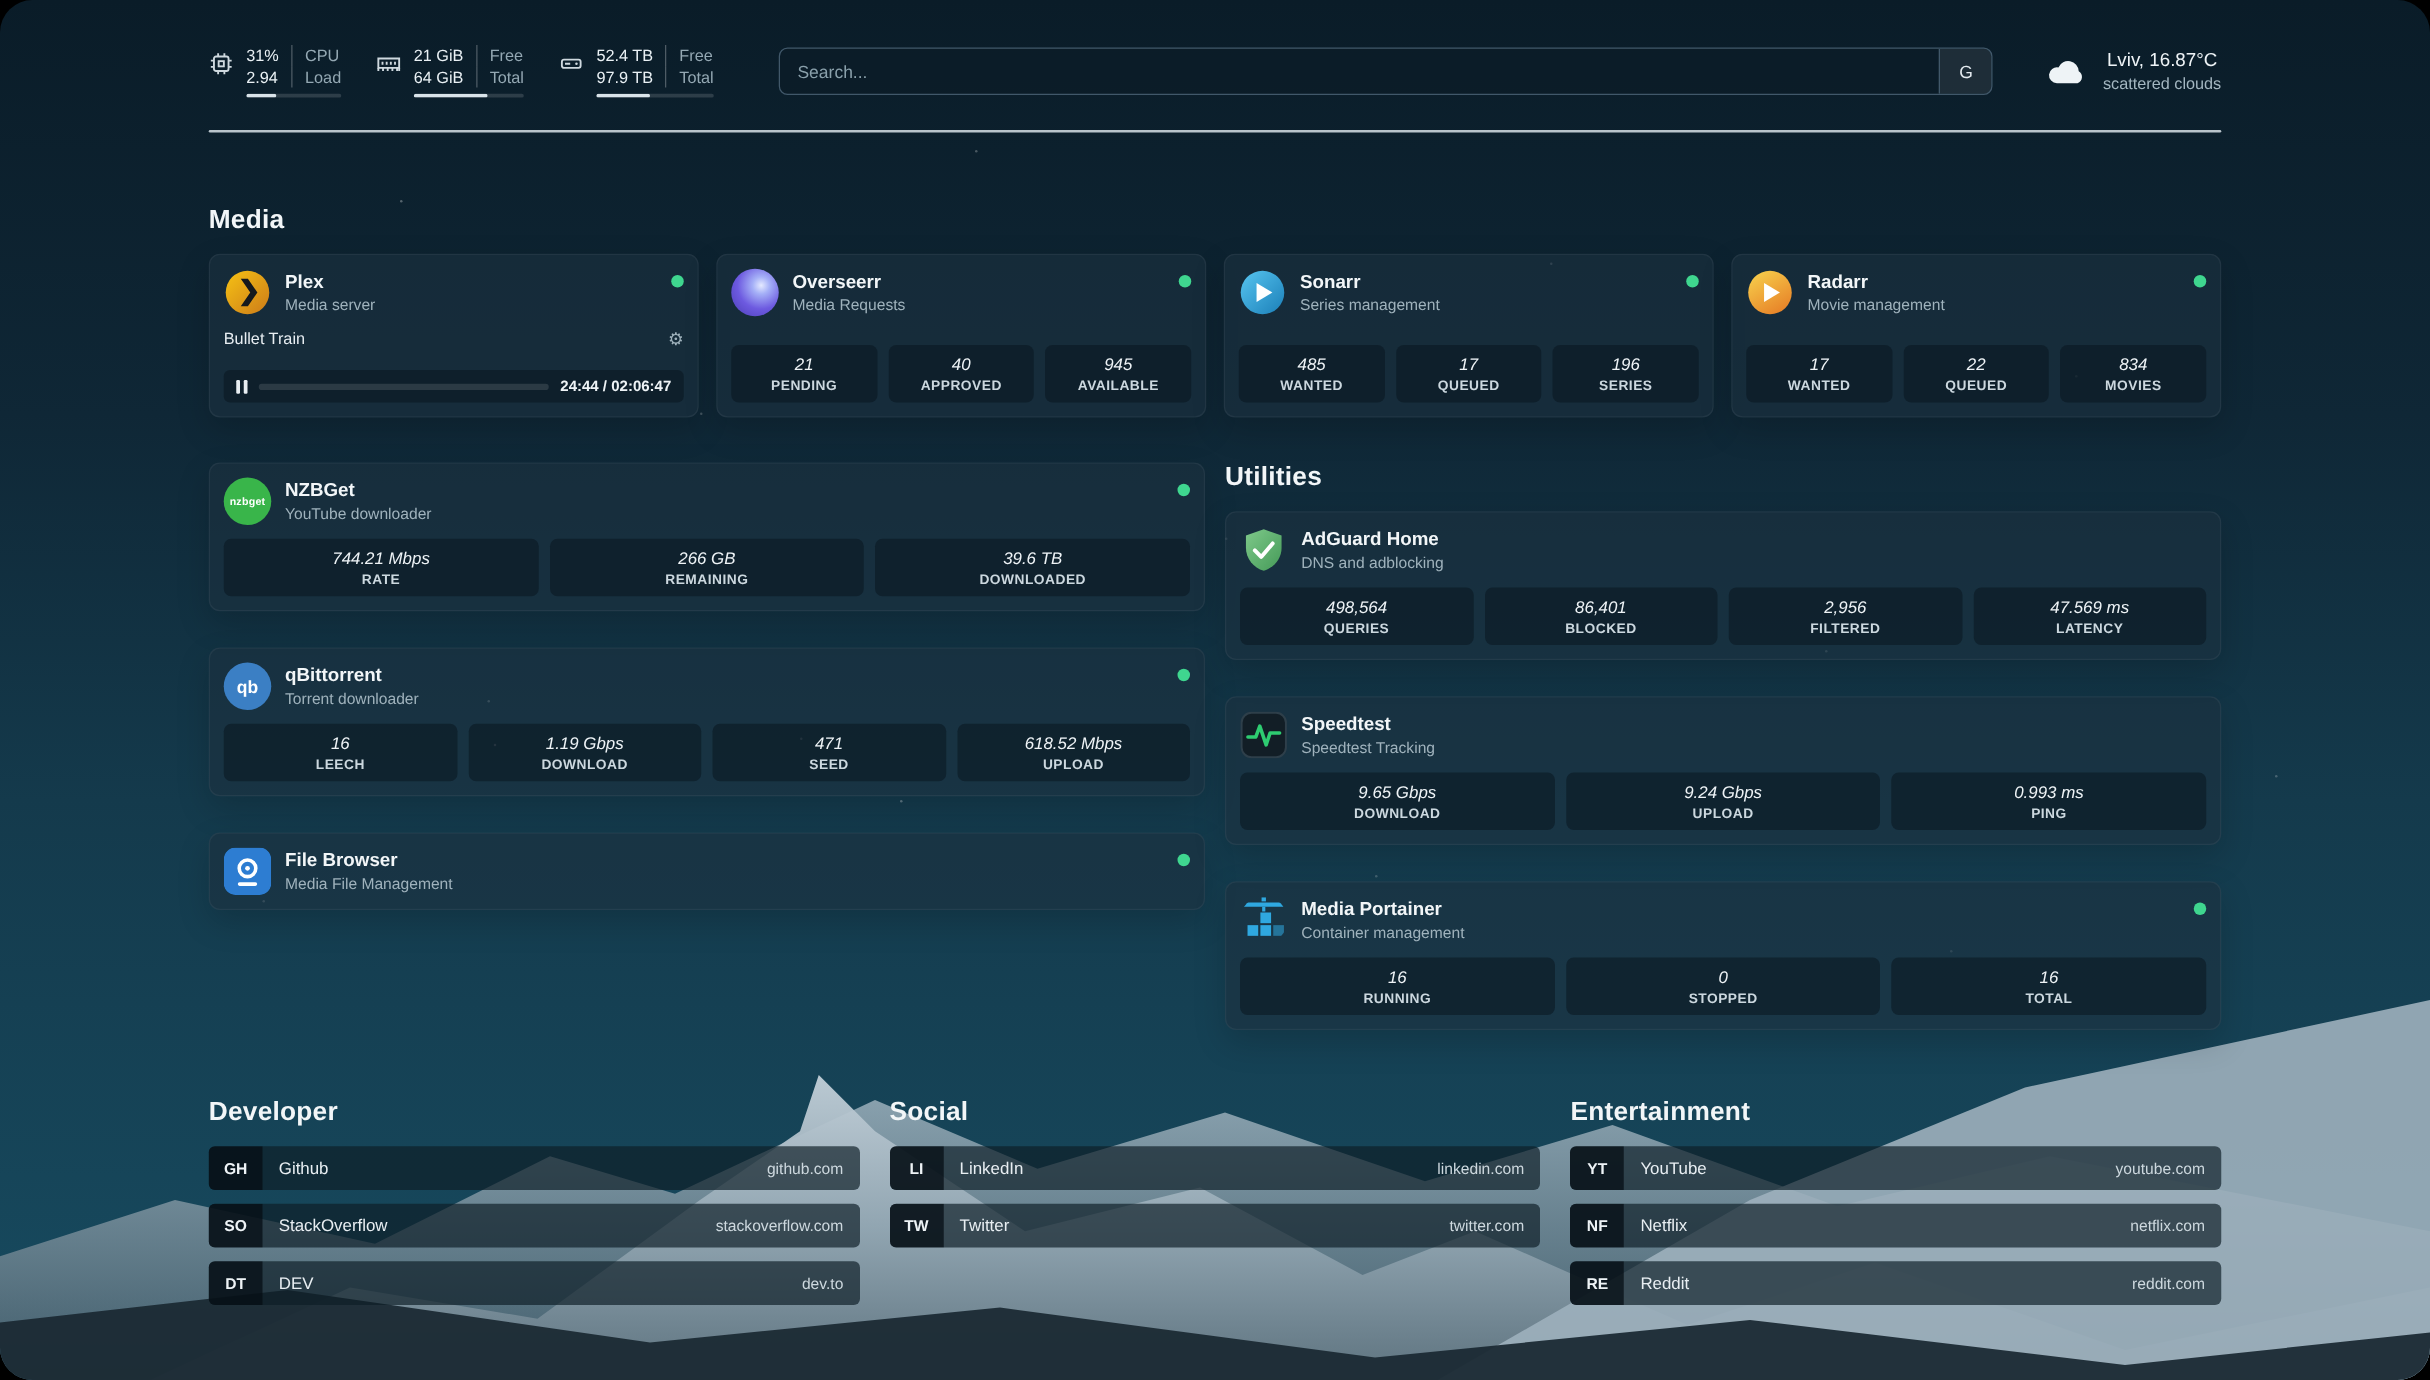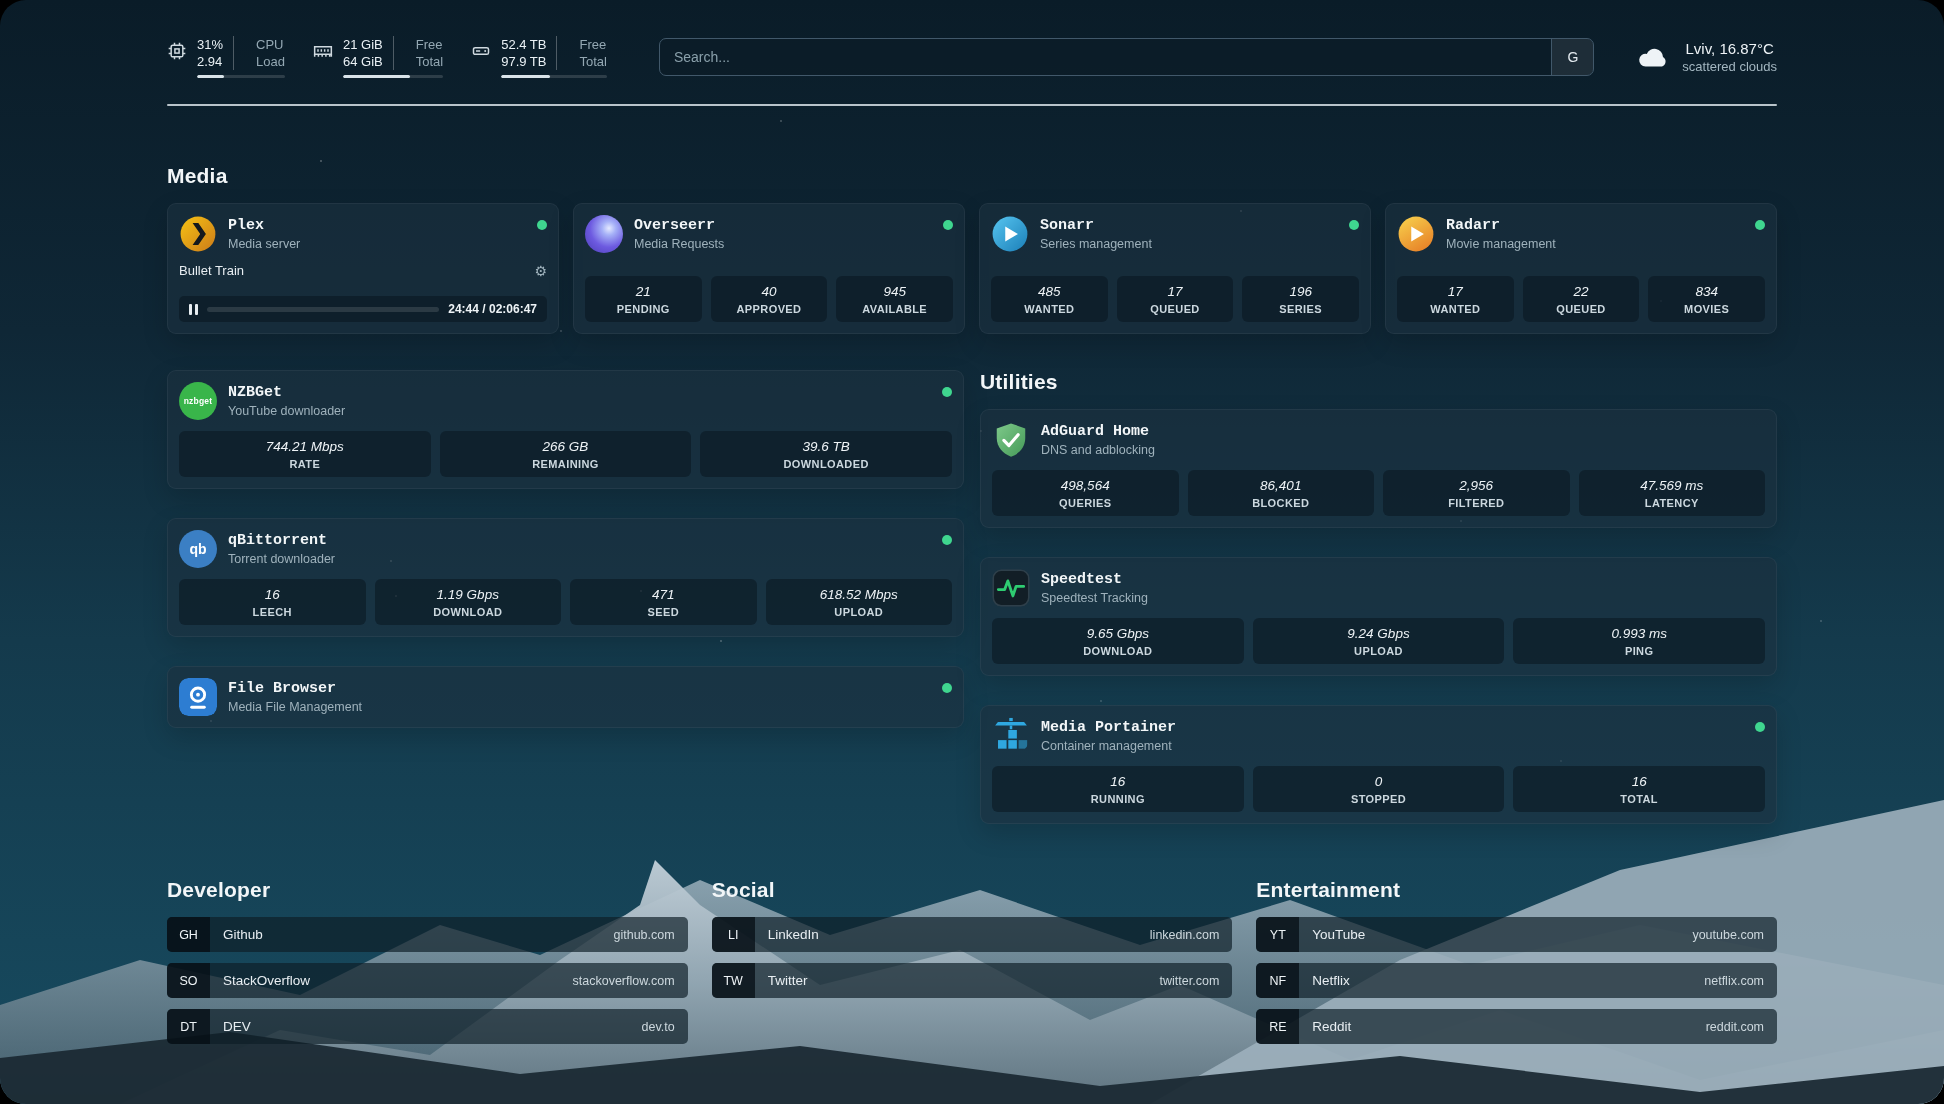--- a/index.html
+++ b/index.html
@@ -17,21 +17,21 @@
   .content { position:relative; z-index:2; height:100%; padding:0 167px; }
 
   
   .topbar { display:flex; align-items:center; padding-top:36px; }
   .sys-widgets { display:flex; gap:28px; }
   .widget { display:flex; gap:10px; }
   .w-icon { width:20px; height:20px; margin-top:5px; flex:0 0 20px; }
   .w-icon svg { width:100%; height:100%; }
   .w-grid { display:grid; grid-template-columns:auto auto; column-gap:0; }
   .w-val { font-size:13px; color:#eaf1f5; line-height:17px; padding-right:10px; }
-  .w-label { font-size:13px; color:#94a8b3; line-height:17px; border-left:1px solid rgba(255,255,255,.28); padding-left:22px; }
+  .w-label { font-size:13px; color:#94a8b3; line-height:17px; border-left:1px solid rgba(255,255,255,.28); padding-left:10px; }
   .w-bar { grid-column:1 / -1; height:3px; border-radius:2px; background:rgba(255,255,255,.14); margin-top:5px; overflow:hidden; }
   .w-fill { height:100%; background:#d9e3e9; border-radius:2px; }
 
   .search { flex:1; display:flex; align-items:stretch; margin:0 42px 0 52px; height:38px;
     border:1px solid #41586a; border-radius:7px; background:rgba(12,28,38,.55); overflow:hidden; }
   .search input { flex:1; background:transparent; border:none; outline:none; color:#e8eef2; padding:0 14px; font-size:14px; font-family:inherit; }
   .search input::placeholder { color:#8aa0ab; }
   .engine { width:42px; background:rgba(255,255,255,.08); border:none; border-left:1px solid #41586a; color:#e4ebf0; font-size:14px; cursor:pointer; font-family:inherit; }
 
   .weather { display:flex; align-items:center; gap:12px;text-align:center; }
@@ -51,21 +51,21 @@
     box-shadow:0 10px 26px rgba(0,0,0,.16); cursor:pointer; }
   .grid-4 .card { height:131px; display:flex; flex-direction:column; }
   .card-head { display:flex; align-items:center; gap:11px; }
   .app-icon { width:38px; height:38px; flex:0 0 38px; border-radius:50%; display:flex; align-items:center; justify-content:center; overflow:hidden; }
   .app-icon svg { width:100%; height:100%; display:block; }
   .app-icon.square { border-radius:9px; }
   .icon-plex { background:transparent; }
   .icon-overseerr { background:radial-gradient(circle at 63% 35%, #e4e9ff 0%, #a5b0f7 20%, #6d5ae0 55%, #4a3cb4 100%); }
   .icon-nzbget { background:#39b54a; color:#fff; font-weight:700; font-size:8.5px; letter-spacing:.2px; }
   .icon-qb { background:#3b7fc4; color:#fff; font-weight:700; font-size:14px; }
-  .c-title { color:#f2f6f8; font-size:15px; font-weight:700; line-height:18px;font-family:Liberation Mono, monospace; }
+  .c-title { color:#f2f6f8; font-size:15px; font-weight:700; line-height:18px; }
   .c-sub { color:#9fb2bc; font-size:12.5px; margin-top:2px; }
   .dot { width:10px; height:10px; border-radius:50%; background:#3fd68f; margin-left:auto; align-self:flex-start; margin-top:5px; flex:0 0 10px; }
   .stats { display:grid; gap:9px; margin-top:11px; }
   .grid-4 .stats { margin-top:auto; }
   .stats.c3 { grid-template-columns:repeat(3,1fr); }
   .stats.c4 { grid-template-columns:repeat(4,1fr); }
   .stat { background:rgba(9,22,31,.55); border-radius:6px; text-align:center; padding:8px 4px 7px; }
   .stat .v { color:#eef3f6; font-size:13.5px; white-space:nowrap;font-style:italic; }
   .stat .l { color:#ccd8df; font-size:11px; font-weight:700; letter-spacing:.4px; margin-top:4px; white-space:nowrap; }
 
@@ -83,21 +83,21 @@
   .two-col { display:grid; grid-template-columns:1fr 1fr; gap:16px; margin-top:36px; }
   .col h2 { margin-bottom:15px; }
   .col .card { margin-bottom:29px; }
   .col .card:last-child { margin-bottom:0; }
 
   
   .bm-grid { display:grid; grid-template-columns:repeat(3,1fr); gap:24px; margin-top:54px; }
   .bm-col h2 { margin-bottom:15px; }
   .bm-row { display:flex; align-items:center; background:rgba(13,29,39,.68); border-radius:5px; margin-bottom:11px; height:35px; overflow:hidden; cursor:pointer; }
   .bm-abbr { width:43px; align-self:stretch; display:flex; align-items:center; justify-content:center;
-    background:rgba(5,14,20,.75); color:#eef3f6; font-size:12.5px; font-weight:400; }
+    background:rgba(5,14,20,.75); color:#eef3f6; font-size:12.5px; font-weight:700; }
   .bm-name { color:#e8eef2; font-size:13.5px; margin-left:13px; }
   .bm-url { margin-left:auto; margin-right:13px; color:#cdd8de; font-size:12.5px; }
 </style>
 </head>
 <body>
 
 <div class="frame">
 
   <svg class="bg" viewBox="0 0 1944 1104" preserveAspectRatio="none">
     <defs>

